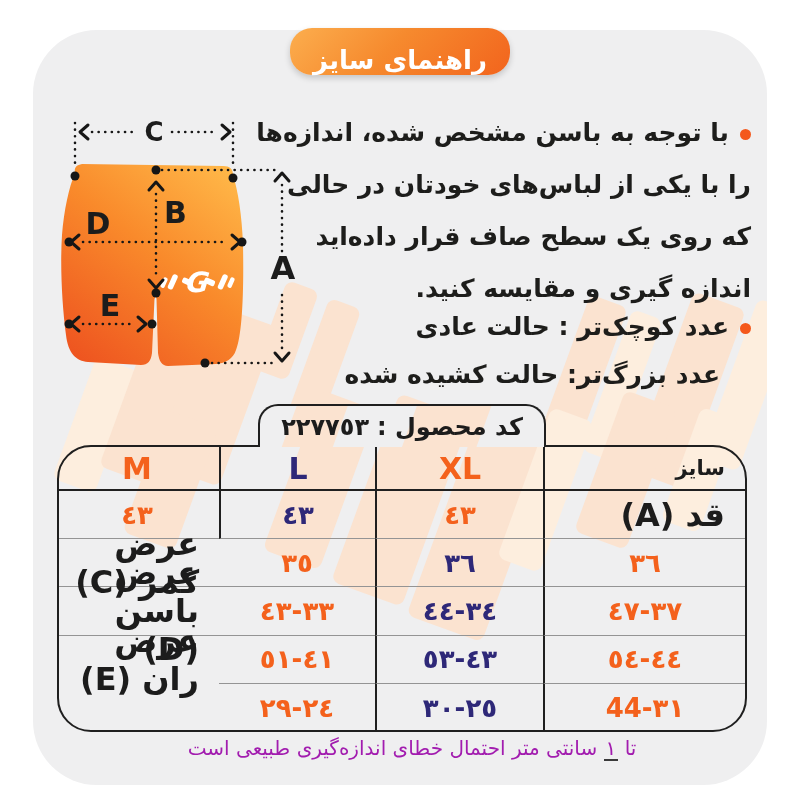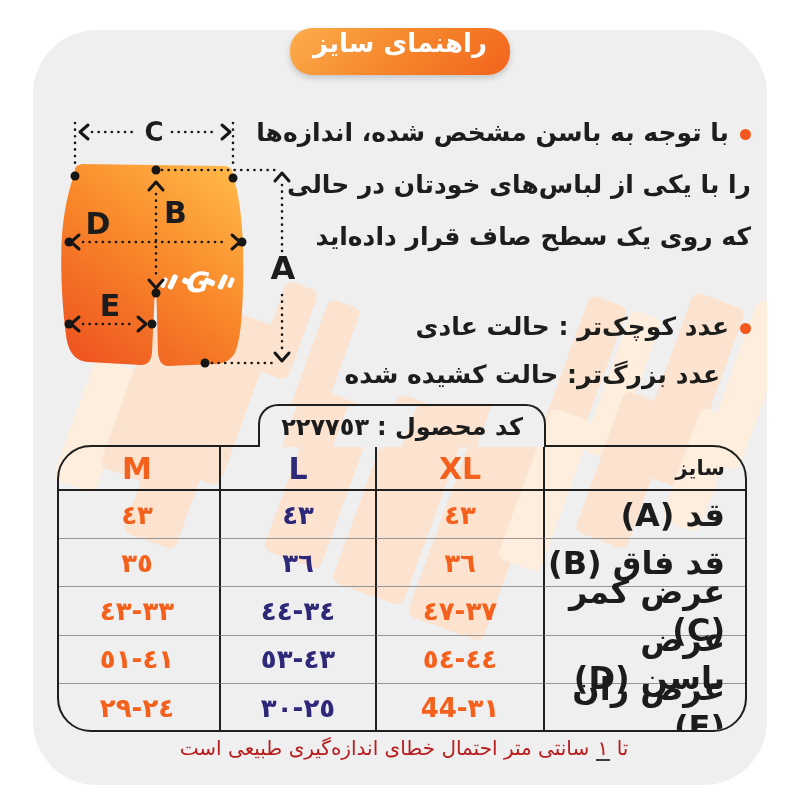--- a/index.html
+++ b/index.html
@@ -12,21 +12,21 @@
           background:#efeff0; border-radius:64px; }
 
   
   .wm { position:absolute; inset:0; border-radius:64px; overflow:hidden; z-index:1; }
   .sl { position:absolute; background:#fbe3d0; border-radius:8px; transform:rotate(20deg); }
   .sl.light { background:#fdeede; }
 
   
   .badge { position:absolute; left:290px; top:28px; width:220px; height:47px; z-index:6;
            background:linear-gradient(135deg,#fcae4e 0%,#f68a2e 45%,#f2641d 100%);
-           border-radius:22px; display:flex; align-items:flex-start; justify-content:center;
+           border-radius:22px; display:flex; align-items:flex-end; justify-content:center;
            box-shadow:0 3px 6px rgba(0,0,0,.18); }
   .badge span { color:#ffffff; font-size:26px; font-weight:bold; direction:rtl; }
 
   
   .tline { position:absolute; right:16px; height:52px; line-height:52px; white-space:nowrap;
            direction:rtl; font-size:25px; font-weight:bold; color:#1d1d1b; z-index:2; }
   .bullet { display:inline-block; width:11px; height:11px; border-radius:50%;
             background:#f4581c; margin-left:11px; vertical-align:middle; }
 
   
@@ -51,22 +51,22 @@
   .cell.hline { border-bottom:2px solid #1f1f1f; }
   .cell.lastrow { border-bottom:none; }
   .cell.lab { justify-content:flex-start; padding-right:20px; direction:rtl;
               font-size:32px; color:#1c1c1c; }
   .cell.val { direction:ltr; font-size:26px; }
   .cell.hd  { font-size:30px; }
   .orange { color:#f4611c; }
   .navy { color:#2e2878; }
 
   
-  .footnote { position:absolute; left:4px; top:706px; width:100%; text-align:center;
-              direction:rtl; font-size:20px; color:#b91c1c; z-index:2; }
+  .footnote { position:absolute; left:12px; top:706px; width:100%; text-align:center;
+              direction:rtl; font-size:20px; color:#a21caf; z-index:2; }
   .footnote .one { display:inline-block; border-bottom:2px solid #3a3a3a;
                    padding:0 2px; line-height:22px; }
 </style>
 </head>
 <body>
 
 <div class="card">
 
   <div class="wm">
     <i class="sl" style="left:237px;top:253px;width:34px;height:95px"></i>
@@ -167,20 +167,21 @@
         <circle cx="116" cy="198" r="4.5"></circle>
       <circle cx="29" cy="229" r="4.5"></circle>
         <circle cx="112" cy="229" r="4.5"></circle>
       <circle cx="165" cy="268" r="4.5"></circle>
     </g>
   </svg>
 
   <div class="tline" style="top:77px"><span class="bullet"></span><span>با توجه به باسن مشخص شده، اندازه‌ها</span></div>
   <div class="tline" style="top:181px"><span>که روی یک سطح صاف قرار داده‌اید</span></div>
   <div class="tline" style="top:129px"><span>را با یکی از لباس‌های خودتان در حالی</span></div>
+  <div class="tline" style="top:233px"><span>اندازه گیری و مقایسه کنید.</span></div>
 
   <div class="tline" style="top:271px"><span class="bullet"></span><span>عدد کوچک‌تر : حالت عادی</span></div>
   <div class="tline" style="top:319px; right:47px"><span>عدد بزرگ‌تر: حالت کشیده شده</span></div>
 
   <div class="pill">
     <i class="psl" style="left:28px;top:-12px;width:48px;height:80px"></i>
     <i class="psl" style="left:150px;top:-20px;width:70px;height:90px"></i>
     <span>کد محصول :</span>
     <span dir="ltr">٢٢٧٧٥٣</span>
   </div>
@@ -190,21 +191,20 @@
     <div class="cell lab hd sep hline" style="font-size:21px">سایز</div>
     <div class="cell hd orange sep hline">XL</div>
     <div class="cell hd navy sep hline">L</div>
     <div class="cell hd orange hline">M</div>
 
     <div class="cell lab sep">قد (A)</div>
     <div class="cell val orange sep">٤٣</div>
     <div class="cell val navy sep">٤٣</div>
     <div class="cell val orange">٤٣</div>
 
-    <div class="cell lab sep">قد فاق (B)</div>
     <div class="cell val orange sep">٣٦</div>
     <div class="cell val navy sep">٣٦</div>
     <div class="cell val orange">٣٥</div>
 
     <div class="cell lab sep">عرض کمر (C)</div>
     <div class="cell val orange sep">٣٧-٤٧</div>
     <div class="cell val navy sep">٣٤-٤٤</div>
     <div class="cell val orange">٣٣-٤٣</div>
 
     <div class="cell lab sep">عرض باسن (D)</div>

